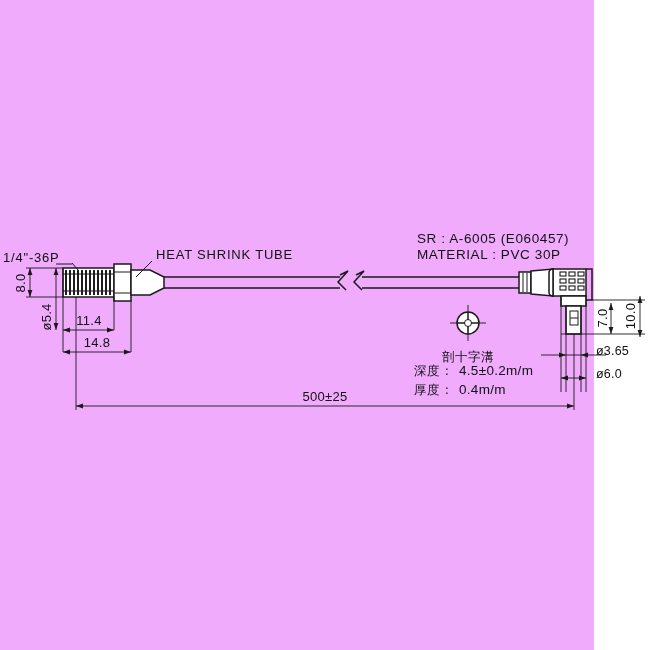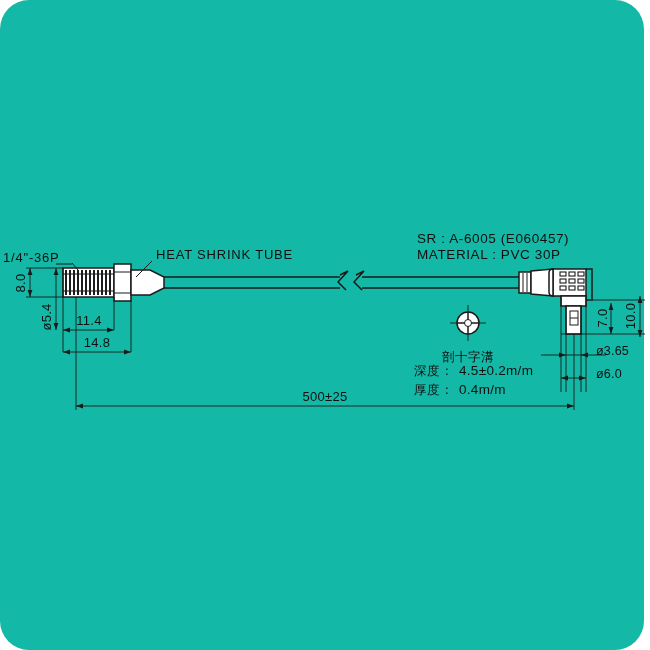--- a/index.html
+++ b/index.html
@@ -8,24 +8,23 @@
     background: #ffffff;
   }
   body {
     width: 650px;
     height: 650px;
     font-family: "Liberation Sans", sans-serif;
     overflow: hidden;
   }
   #drawing-root {
     position: relative;
-    width: 644px;
+    width: 594px;
     height: 650px;
-    background: #14b8a6;
-    border-radius: 29px;
+    background: #f0abfc;
   }
   svg#cad {
     display: block;
     width: 650px;
     height: 650px;
   }
   
   .outline {
     fill: none;
     stroke: #1a1a1a;

